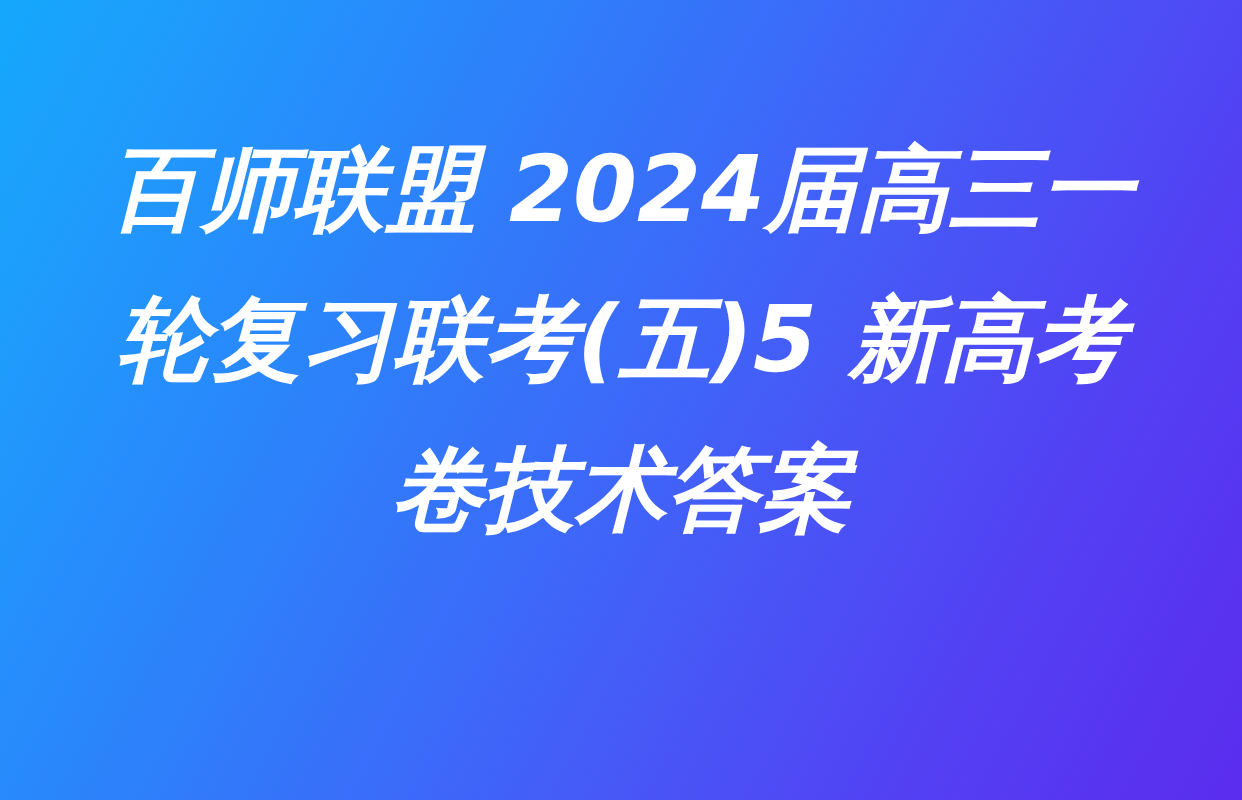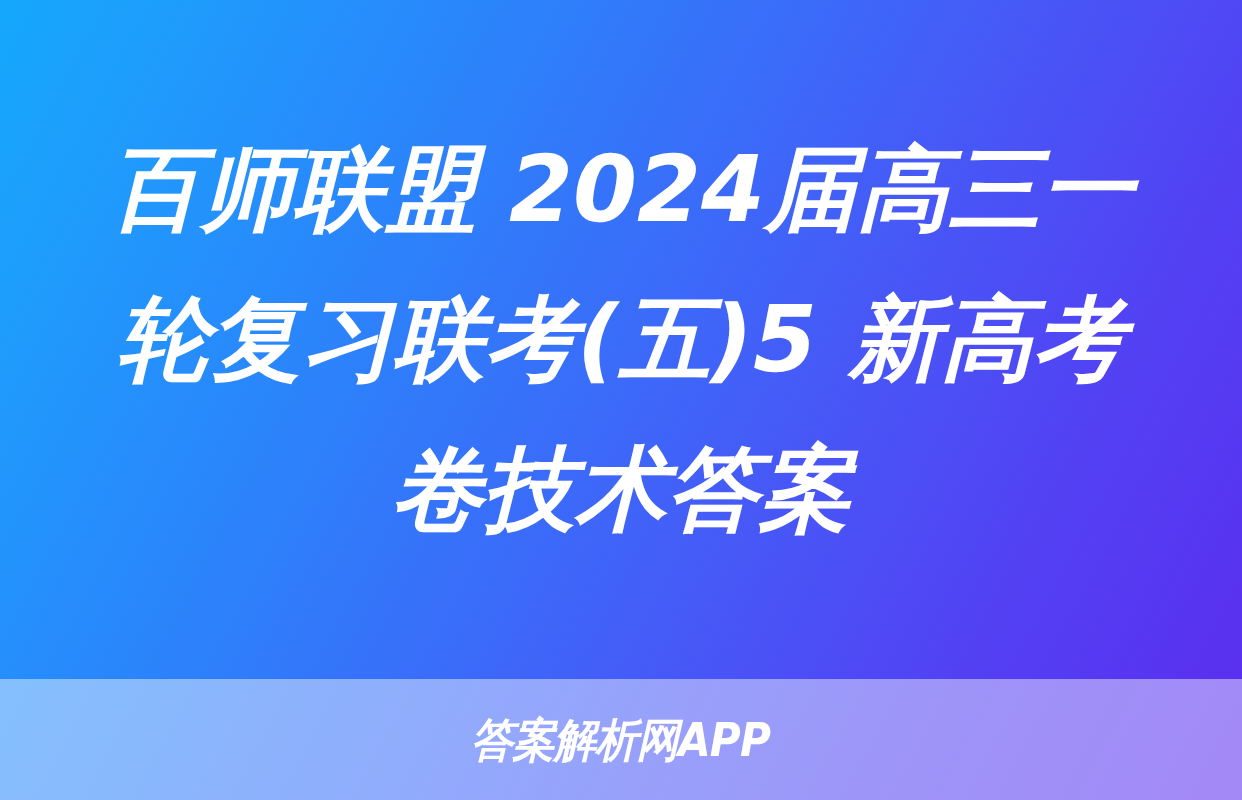--- a/index.html
+++ b/index.html
@@ -87,17 +87,14 @@
 </style>
 </head>
 <body>
 
 <div class="card">
 
   <div class="title-block">
     <h1 class="title-text">百师联盟 2024届高三一轮复习联考(五)5 新高考卷技术答案</h1>
   </div>
 
-  <div class="watermark-band">
-    <span class="watermark-text">答案解析网APP</span>
-  </div>
 
 </div>
 
 </body></html>

